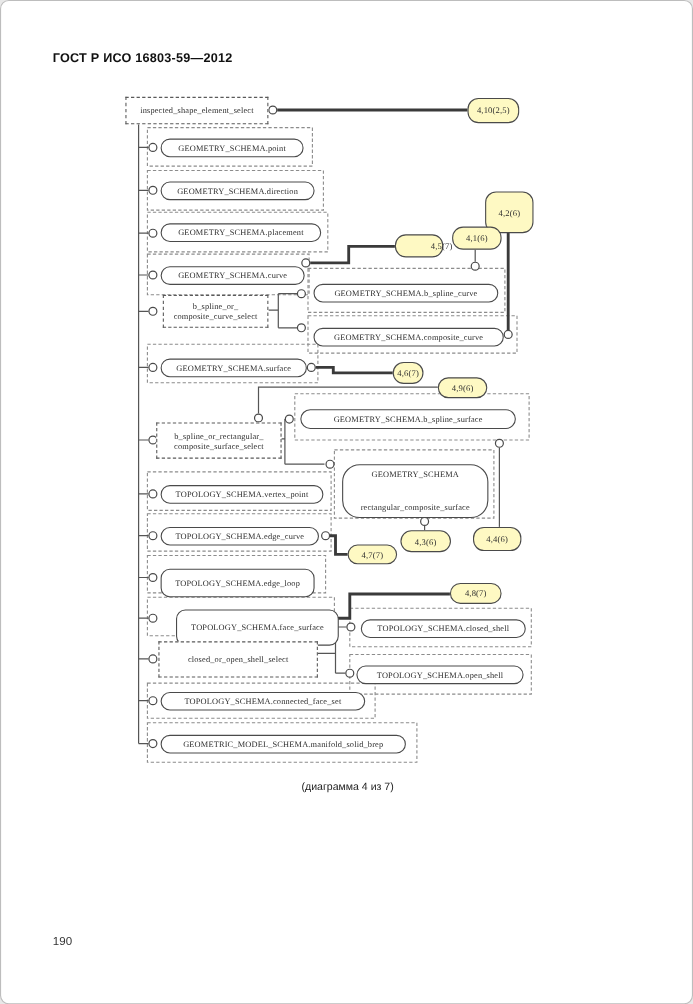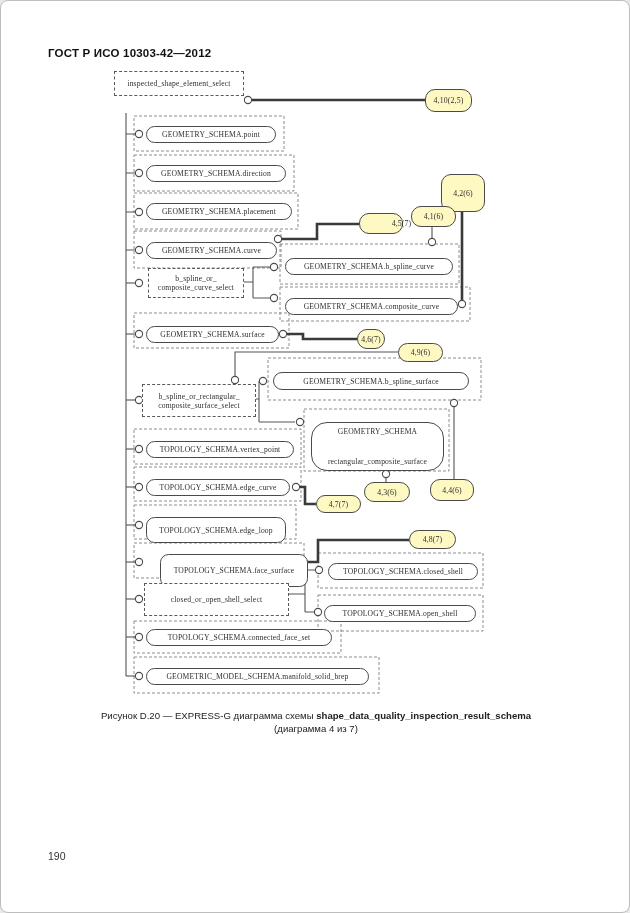--- a/index.html
+++ b/index.html
@@ -30,21 +30,21 @@
     color:#2e2e2e;white-space:nowrap;text-align:center;letter-spacing:.15px;
   }
   .entity{border:1px solid #4a4a4a;}
   .select{border:1px dashed #5a5a5a;background:#fff;}
   .pageref{border:1px solid #4a4a4a;border-radius:10px;font-size:7.8px;background:#fef9c3;}
 </style>
 </head>
 <body>
 
 <div class="page">
-  <div class="doc-header">ГОСТ Р ИСО 10303-42—2012</div>
+  <div class="doc-header">ГОСТ Р ИСО 16803-59—2012</div>
 
   <div class="diagram">
 
     <svg width="630" height="913" viewBox="0 0 630 913">
       <g fill="none" stroke="#8c8c8c" stroke-width="1" stroke-dasharray="3 2">
         <rect x="133" y="115" width="150" height="35"></rect>
         <rect x="133" y="154" width="160" height="36"></rect>
         <rect x="133" y="192" width="164" height="36"></rect>
         <rect x="133" y="230" width="147" height="37"></rect>
         <rect x="133" y="312" width="155" height="35"></rect>
@@ -176,21 +176,21 @@
         </div>
         <div class="node entity" style="left: 323px; top: 604px; width: 152px; height: 17px; border-radius: 8.5px;">
           <div>TOPOLOGY_SCHEMA.open_shell</div>
         </div>
         <div class="node entity" style="left: 145px; top: 628px; width: 186px; height: 17px; border-radius: 8.5px;">
           <div>TOPOLOGY_SCHEMA.connected_face_set</div>
         </div>
         <div class="node entity" style="left: 145px; top: 667px; width: 223px; height: 17px; border-radius: 8.5px;">
           <div>GEOMETRIC_MODEL_SCHEMA.manifold_solid_brep</div>
         </div>
-        <div class="node select" style="left: 113px; top: 70px; width: 130px; height: 25px;">
+        <div class="node select" style="left: 113px; top: 87px; width: 130px; height: 25px;">
           <div>inspected_shape_element_select</div>
         </div>
         <div class="node select" style="left: 147px; top: 267px; width: 96px; height: 30px;">
           <div>b_spline_or_</div>
           <div>composite_curve_select</div>
         </div>
         <div class="node select" style="left: 141px; top: 383px; width: 114px; height: 33px;">
           <div>b_spline_or_rectangular_</div>
           <div>composite_surface_select</div>
         </div>
@@ -224,18 +224,17 @@
         <div class="node pageref" style="left: 315px; top: 494px; width: 45px; height: 18px;">
           <div>4,7(7)</div>
         </div>
         <div class="node pageref" style="left: 408px; top: 529px; width: 47px; height: 19px;">
           <div>4,8(7)</div>
         </div>
       </div>
   </div>
 
   <div class="caption">
-    <div><span>Рисунок D.20 — EXPRESS-G диаграмма схемы </span><b>shape_data_quality_inspection_result_schema</b></div>
     <div>(диаграмма 4 из 7)</div>
   </div>
 
   <div class="page-number">190</div>
 </div>
 
 </body></html>

